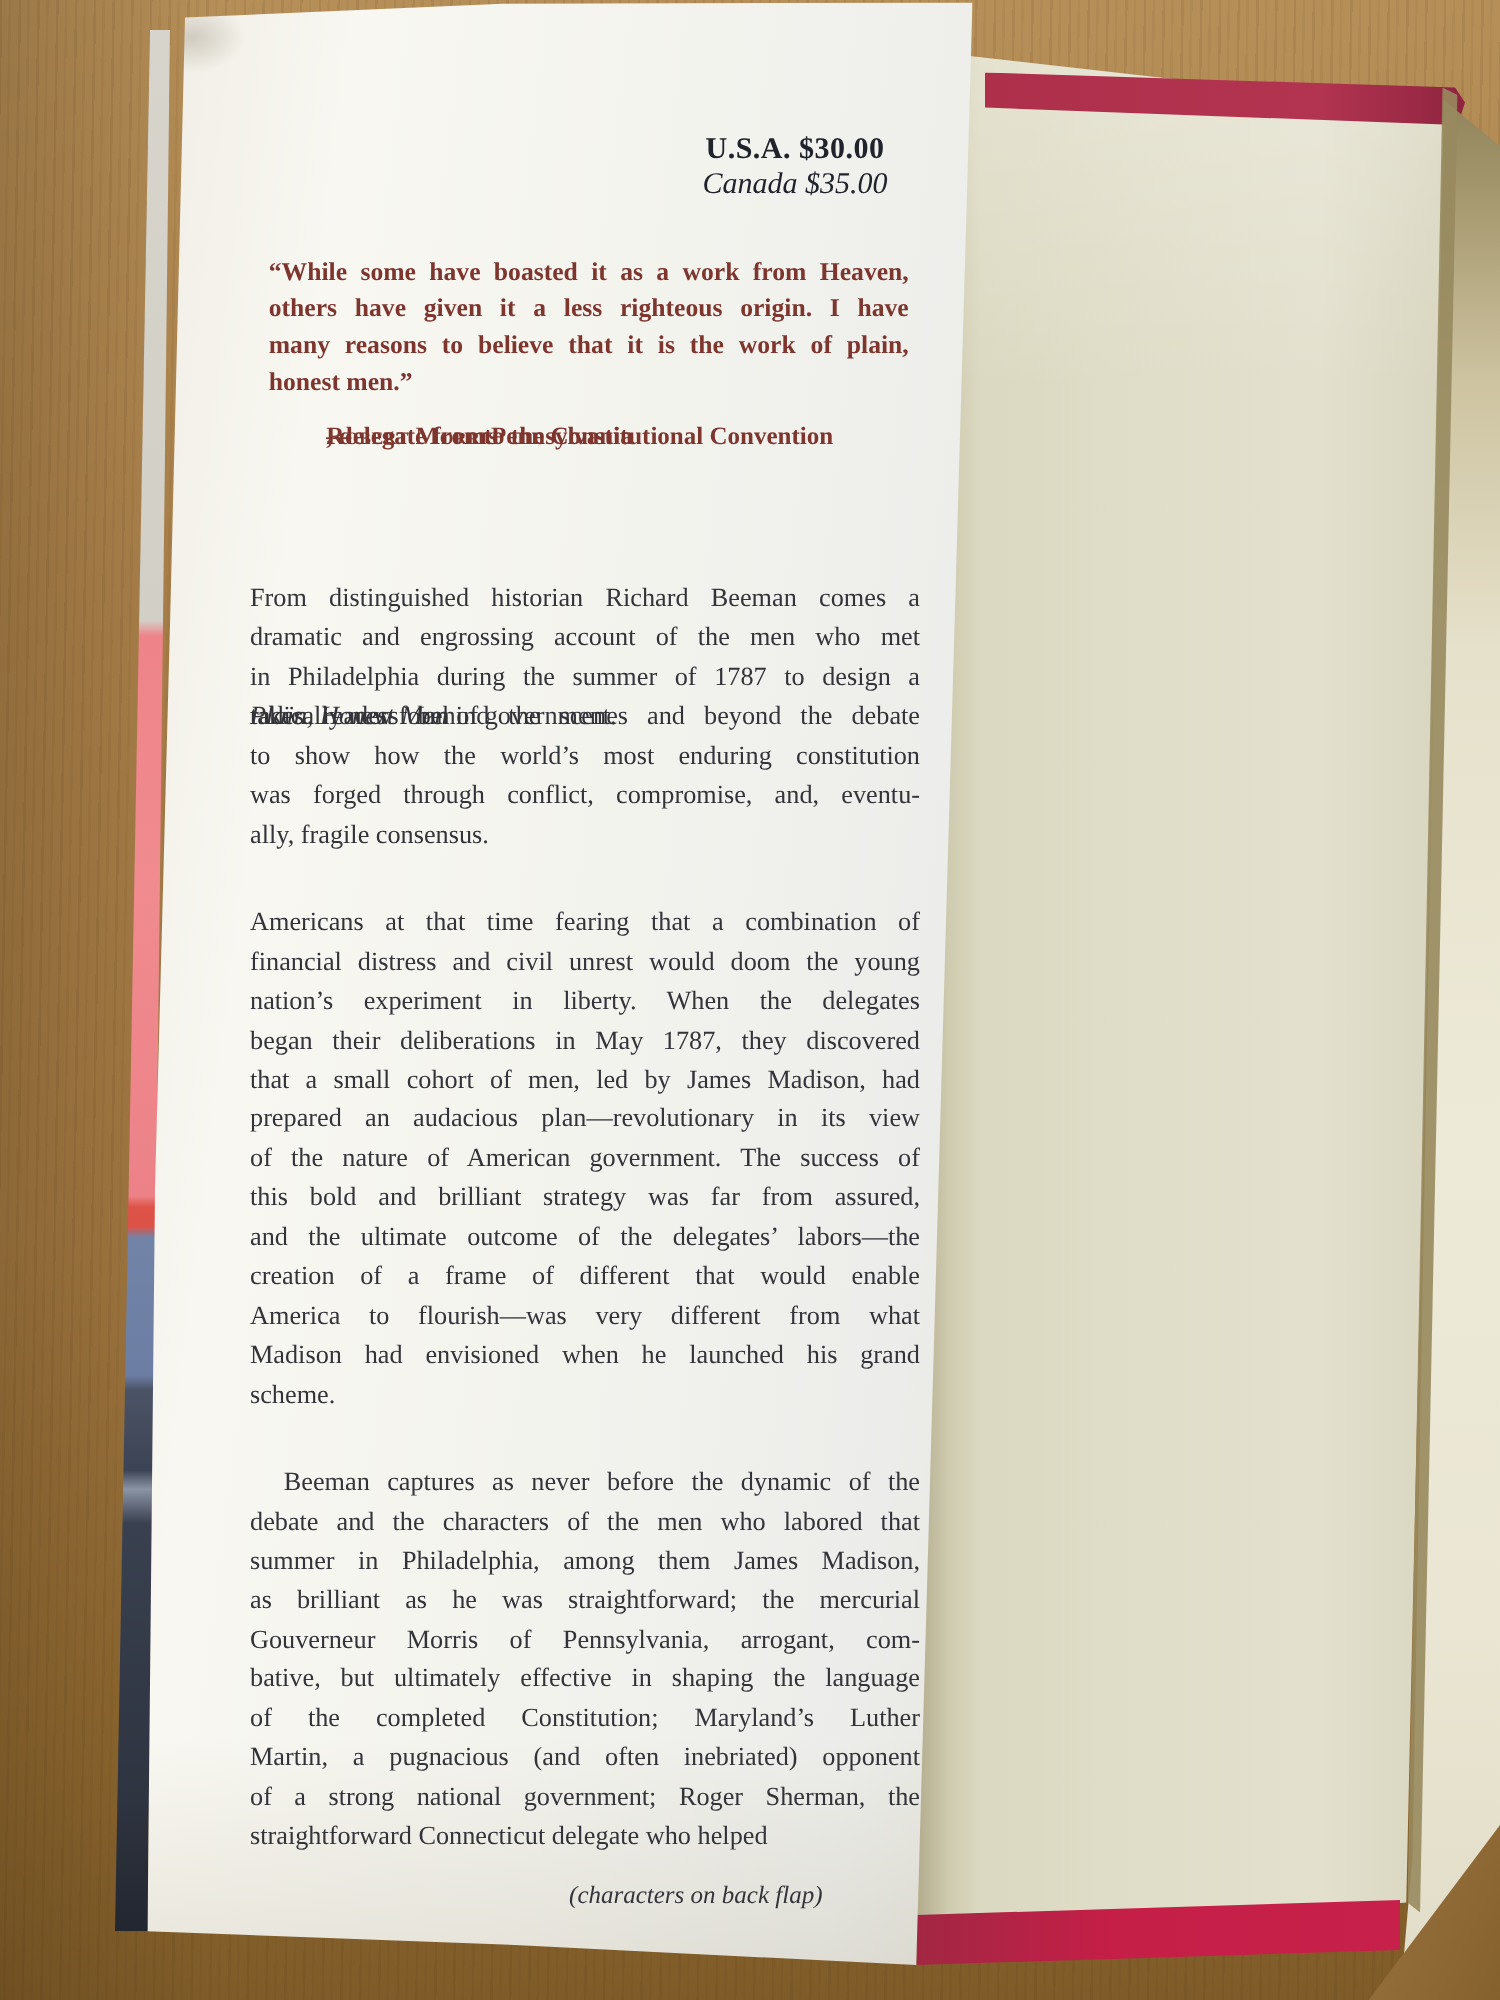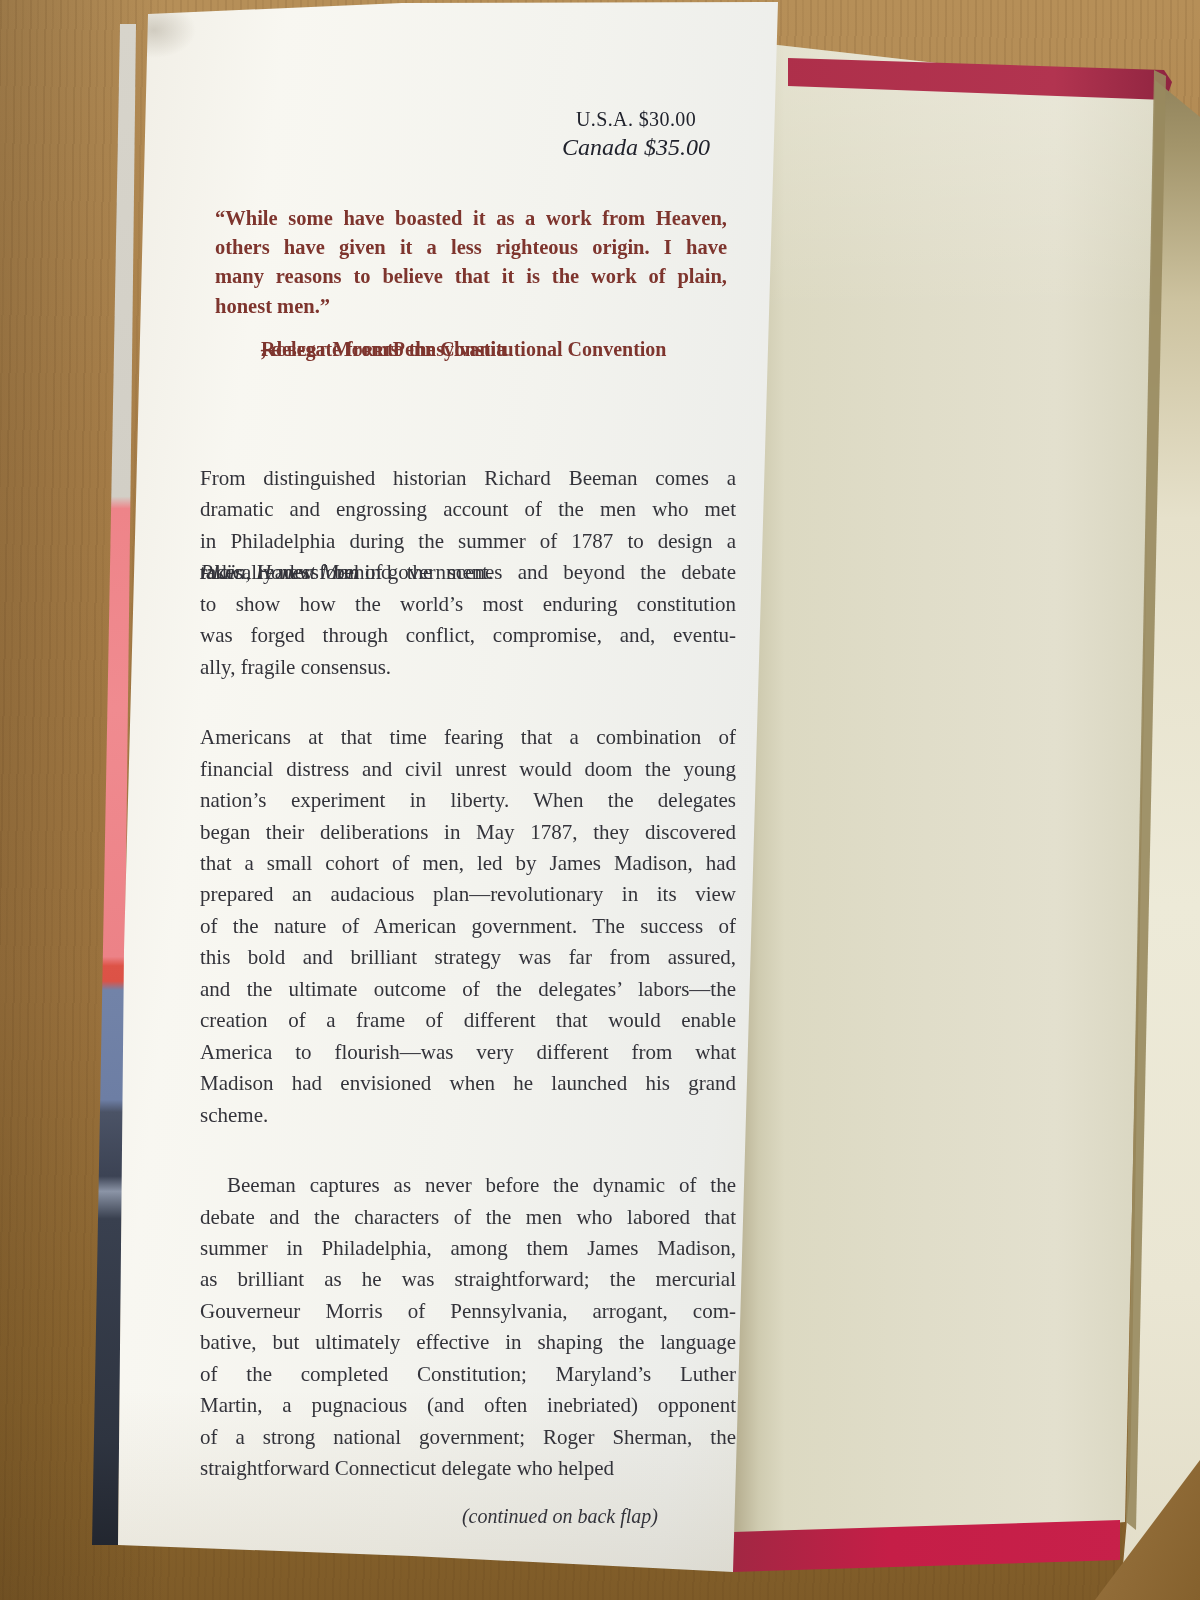--- a/index.html
+++ b/index.html
@@ -65,21 +65,21 @@
     left:92px;top:0;width:700px;height:1580px;
     clip-path:polygon(56px 14px,310px 3px,686px 2px,663px 800px,641px 1572px,320px 1556px,26px 1545px,32px 950px,44px 500px);
     background-image:
       radial-gradient(60px 40px at 62px 30px, rgba(130,120,100,.30), rgba(130,120,100,0) 70%),
       linear-gradient(to bottom, rgba(150,135,100,0) 88%, rgba(150,135,100,.16) 100%),
       linear-gradient(97deg,#efece3 0%,#f8f7f1 22%,#f3f3ee 55%,#ecedea 85%,#e6e6df 100%);
     filter:drop-shadow(14px 8px 16px rgba(80,60,25,.40)) drop-shadow(26px 6px 28px rgba(80,60,25,.22));
   }
   .flap > div{position:absolute;}
   .price{left:374px;top:104px;width:340px;text-align:center;color:#20222c;}
-  .price .p1{position:static;font-size:20px;font-weight:400;line-height:30px;letter-spacing:.4px;}
+  .price .p1{position:static;font-size:24px;font-weight:700;line-height:30px;letter-spacing:.4px;}
   .price .p2{position:static;font-size:24px;line-height:26px;font-style:italic;}
   .quote{left:123px;top:204px;width:512px;color:#7e352e;font-weight:700;}
   .quote .ln{font-size:20.5px;line-height:29.2px;}
   .att{position:static !important;font-size:20px;line-height:32px;padding-left:46px;margin-top:12px;}
   .att2{padding-left:172px;margin-top:0;}
   .sc{font-variant:small-caps;letter-spacing:.5px;text-align:center;}
   .bodytext{left:108px;top:424px;width:536px;color:#33333a;}
   .bodytext .para{position:static;margin-top:39px;}
   .ln{position:static !important;display:block;font-size:21px;line-height:31.45px;white-space:nowrap;text-align:justify;text-align-last:justify;text-justify:inter-word;}
   .ln.end{text-align-last:left;}
@@ -153,17 +153,17 @@
         <div class="ln">debate and the characters of the men who labored that</div>
         <div class="ln">summer in Philadelphia, among them James Madison,</div>
         <div class="ln">as brilliant as he was straightforward; the mercurial</div>
         <div class="ln">Gouverneur Morris of Pennsylvania, arrogant, com-</div>
         <div class="ln">bative, but ultimately effective in shaping the language</div>
         <div class="ln">of the completed Constitution; Maryland’s Luther</div>
         <div class="ln">Martin, a pugnacious (and often inebriated) opponent</div>
         <div class="ln">of a strong national government; Roger Sherman, the</div>
         <div class="ln end">straightforward Connecticut delegate who helped</div>
       </div>
-      <div class="foot">(continued on back flap)</div>
+      <div class="foot">(characters on back flap)</div>
     </div>
 
   </div>
 </div>
 
 </body></html>

